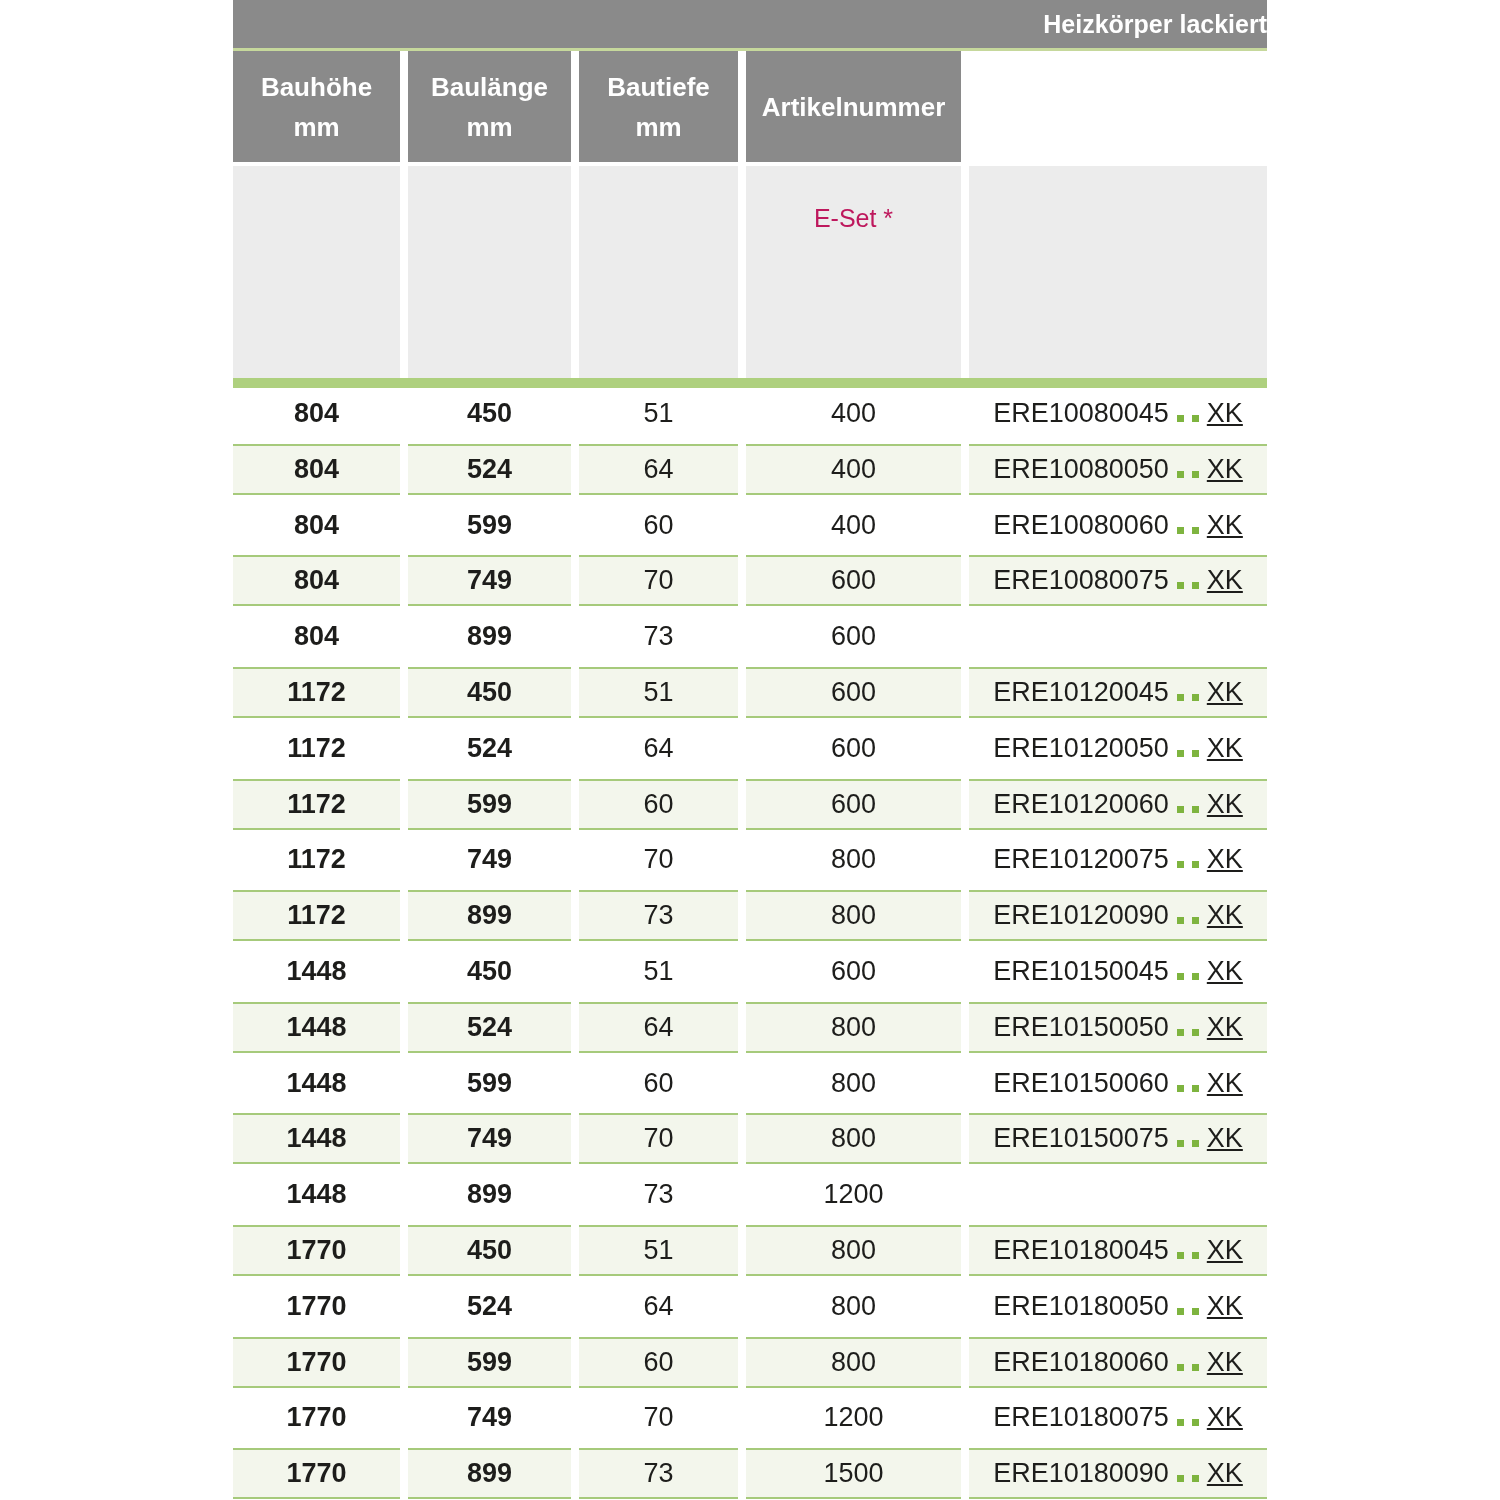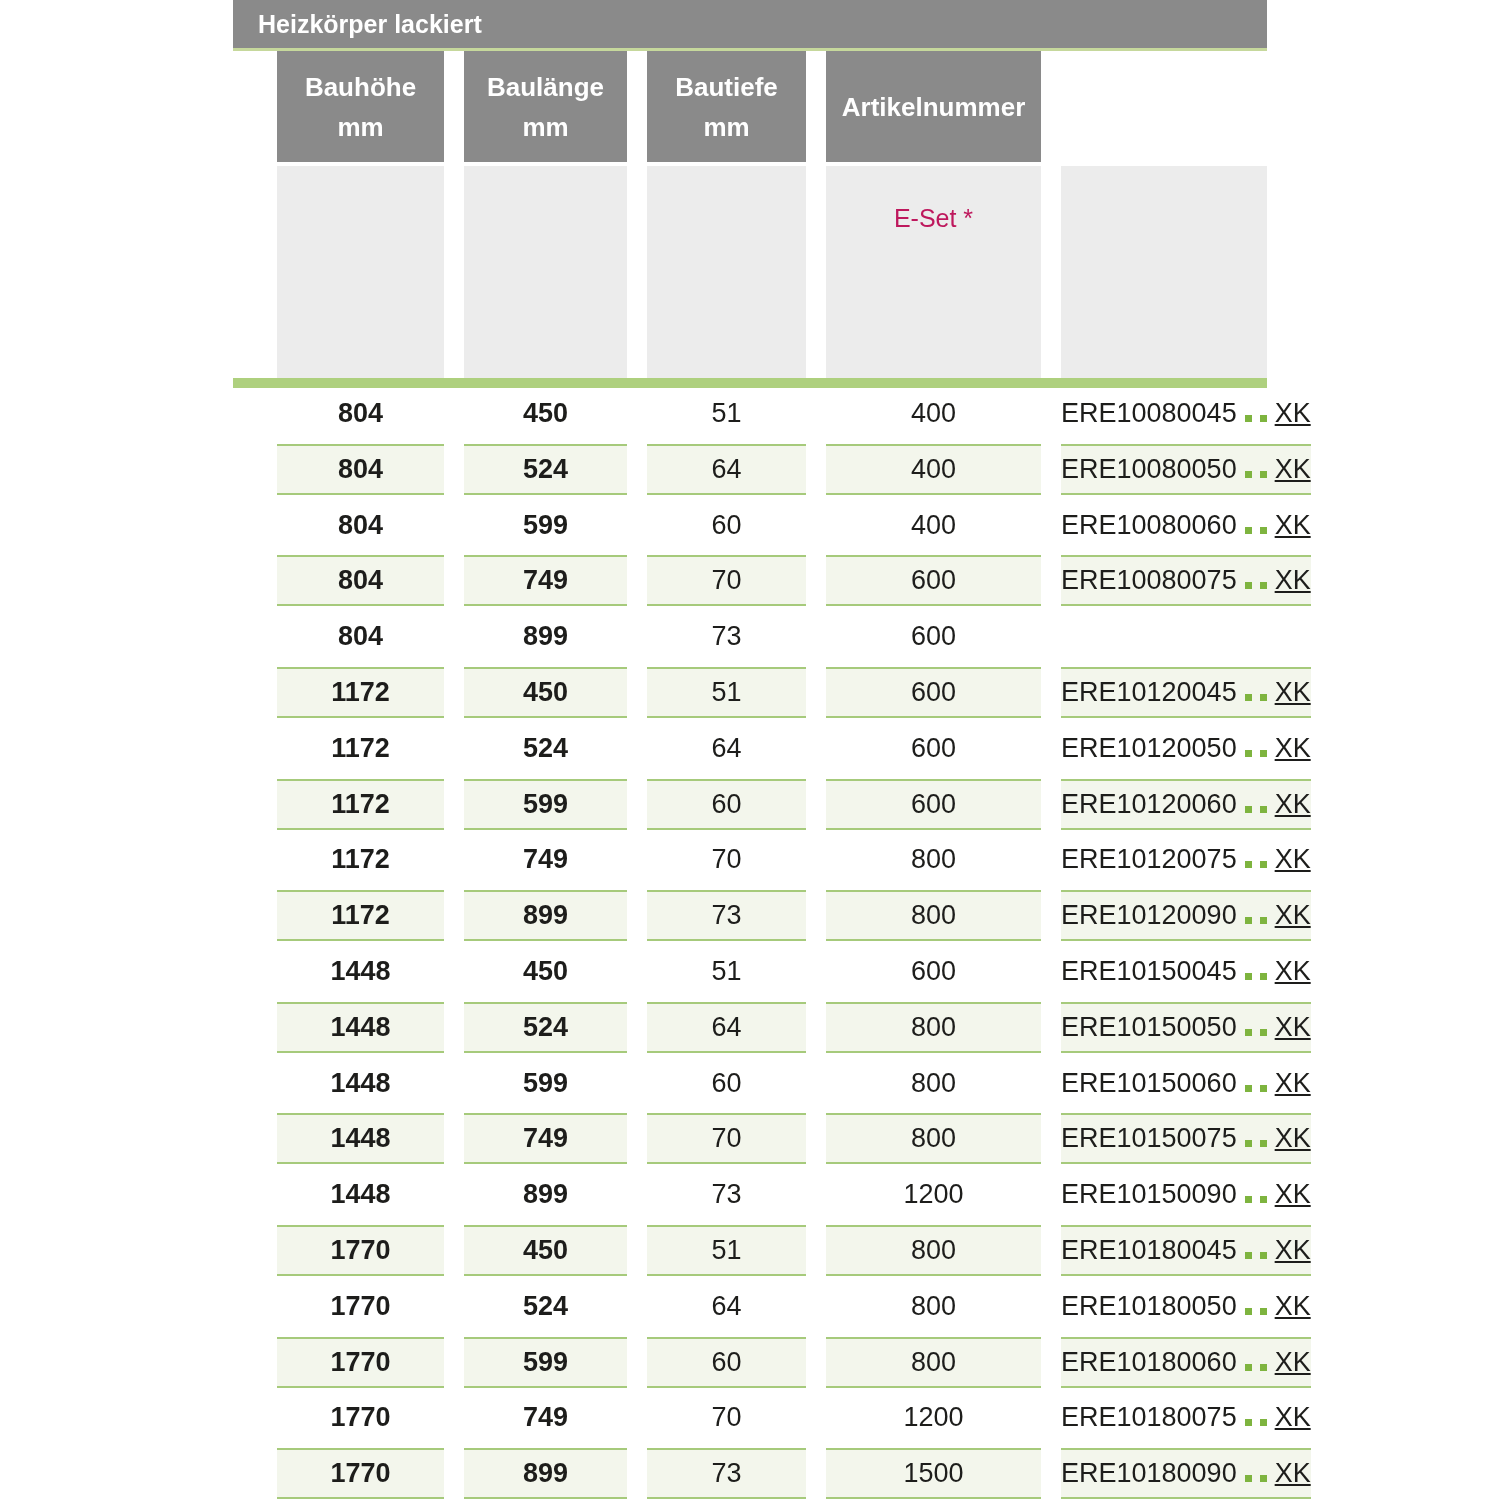--- a/index.html
+++ b/index.html
@@ -13,34 +13,34 @@
   }
   .spec-table {
     position: absolute;
     left: 233px;
     top: 0;
     width: 1034px;
   }
   .grid {
     display: grid;
     grid-template-columns: 167px 163px 159px 215px 1fr;
-    column-gap: 20px;
-    margin-left: 44px;
+    column-gap: 8px;
   }
   
   .title-bar {
     height: 48px;
     background: #8a8a8a;
     color: #ffffff;
     font-weight: bold;
     font-size: 25px;
     display: flex;
     align-items: center;
     padding-left: 25px;
     box-sizing: border-box;
+    justify-content: flex-end;
   }
   .thin-line {
     height: 3px;
     background: #c6d89c;
   }
   
   .header-row .hcell {
     background: #8a8a8a;
     height: 111px;
     color: #ffffff;
@@ -283,23 +283,20 @@
     <div class="cell c5">
       <span class="art"><span class="art-prefix">ERE10150075</span><span class="dot"></span><span class="dot"></span><span class="art-suffix">XK</span></span>
     </div>
   </div>
 
   <div class="grid row white">
     <div class="cell c1 bold">1448</div>
     <div class="cell c2 bold">899</div>
     <div class="cell c3">73</div>
     <div class="cell c4">1200</div>
-    <div class="cell c5">
-      <span class="art"><span class="art-prefix">ERE10150090</span><span class="dot"></span><span class="dot"></span><span class="art-suffix">XK</span></span>
-    </div>
   </div>
 
   <div class="grid row green">
     <div class="cell c1 bold">1770</div>
     <div class="cell c2 bold">450</div>
     <div class="cell c3">51</div>
     <div class="cell c4">800</div>
     <div class="cell c5">
       <span class="art"><span class="art-prefix">ERE10180045</span><span class="dot"></span><span class="dot"></span><span class="art-suffix">XK</span></span>
     </div>

